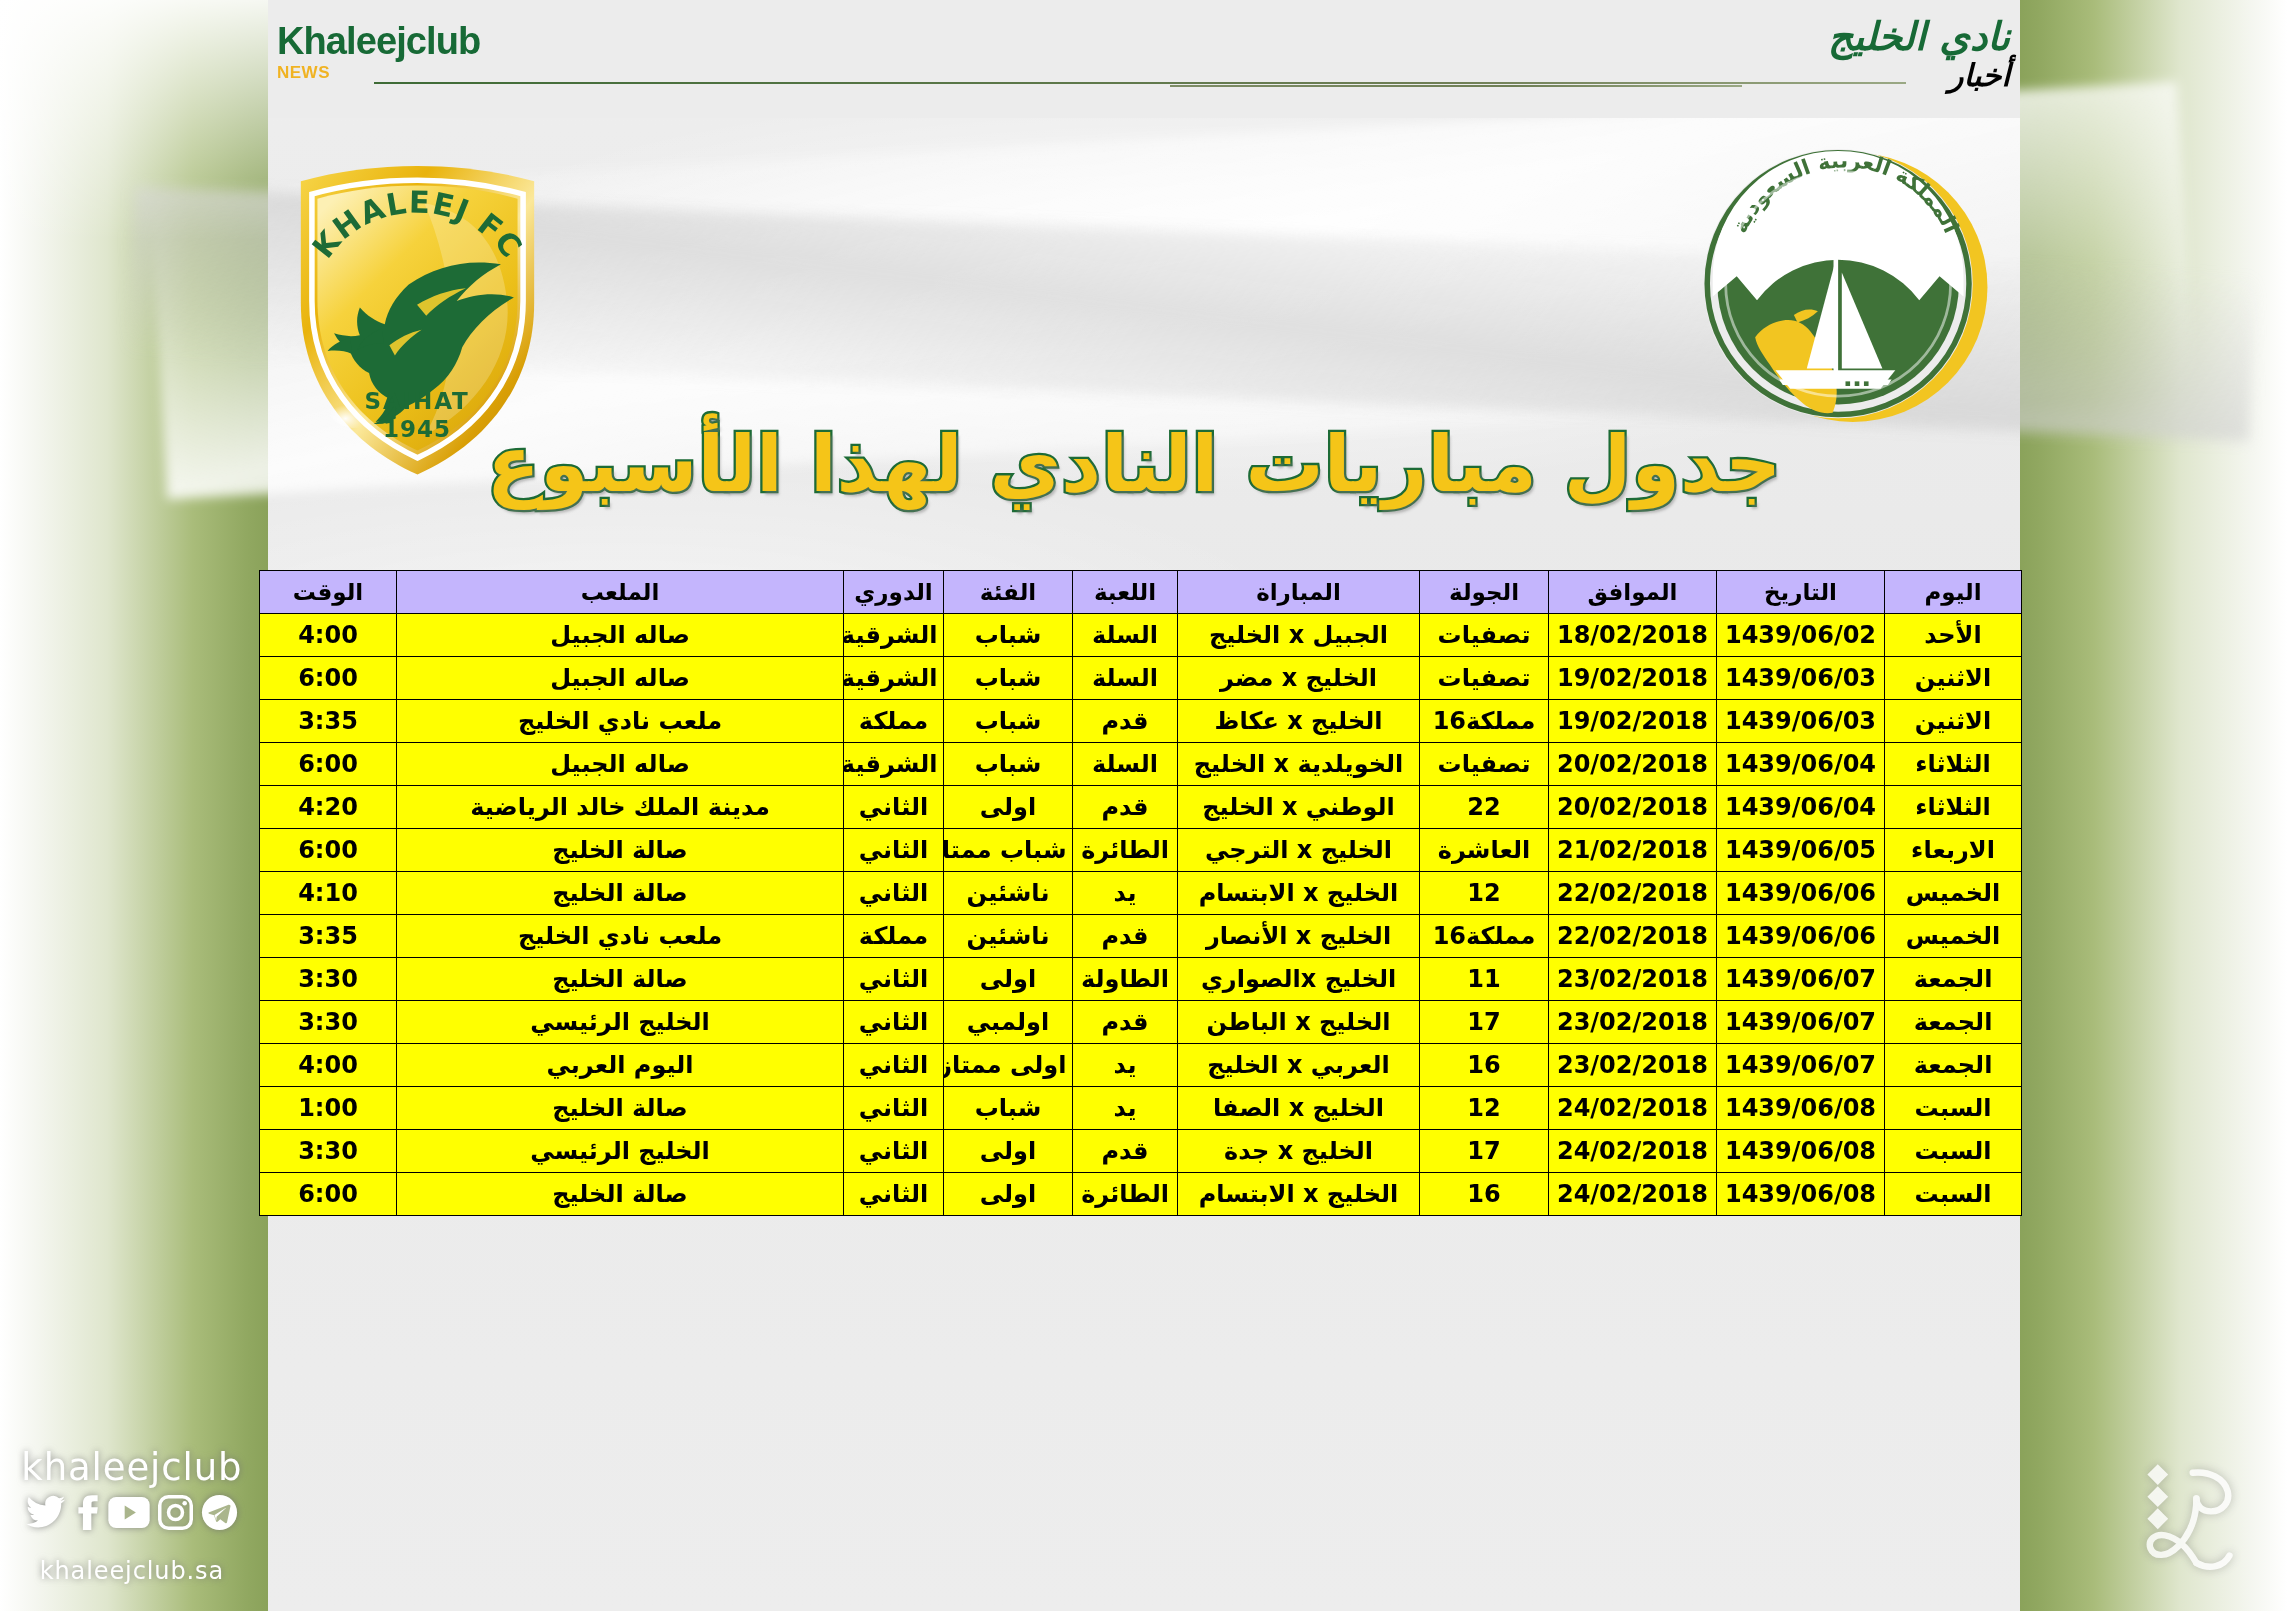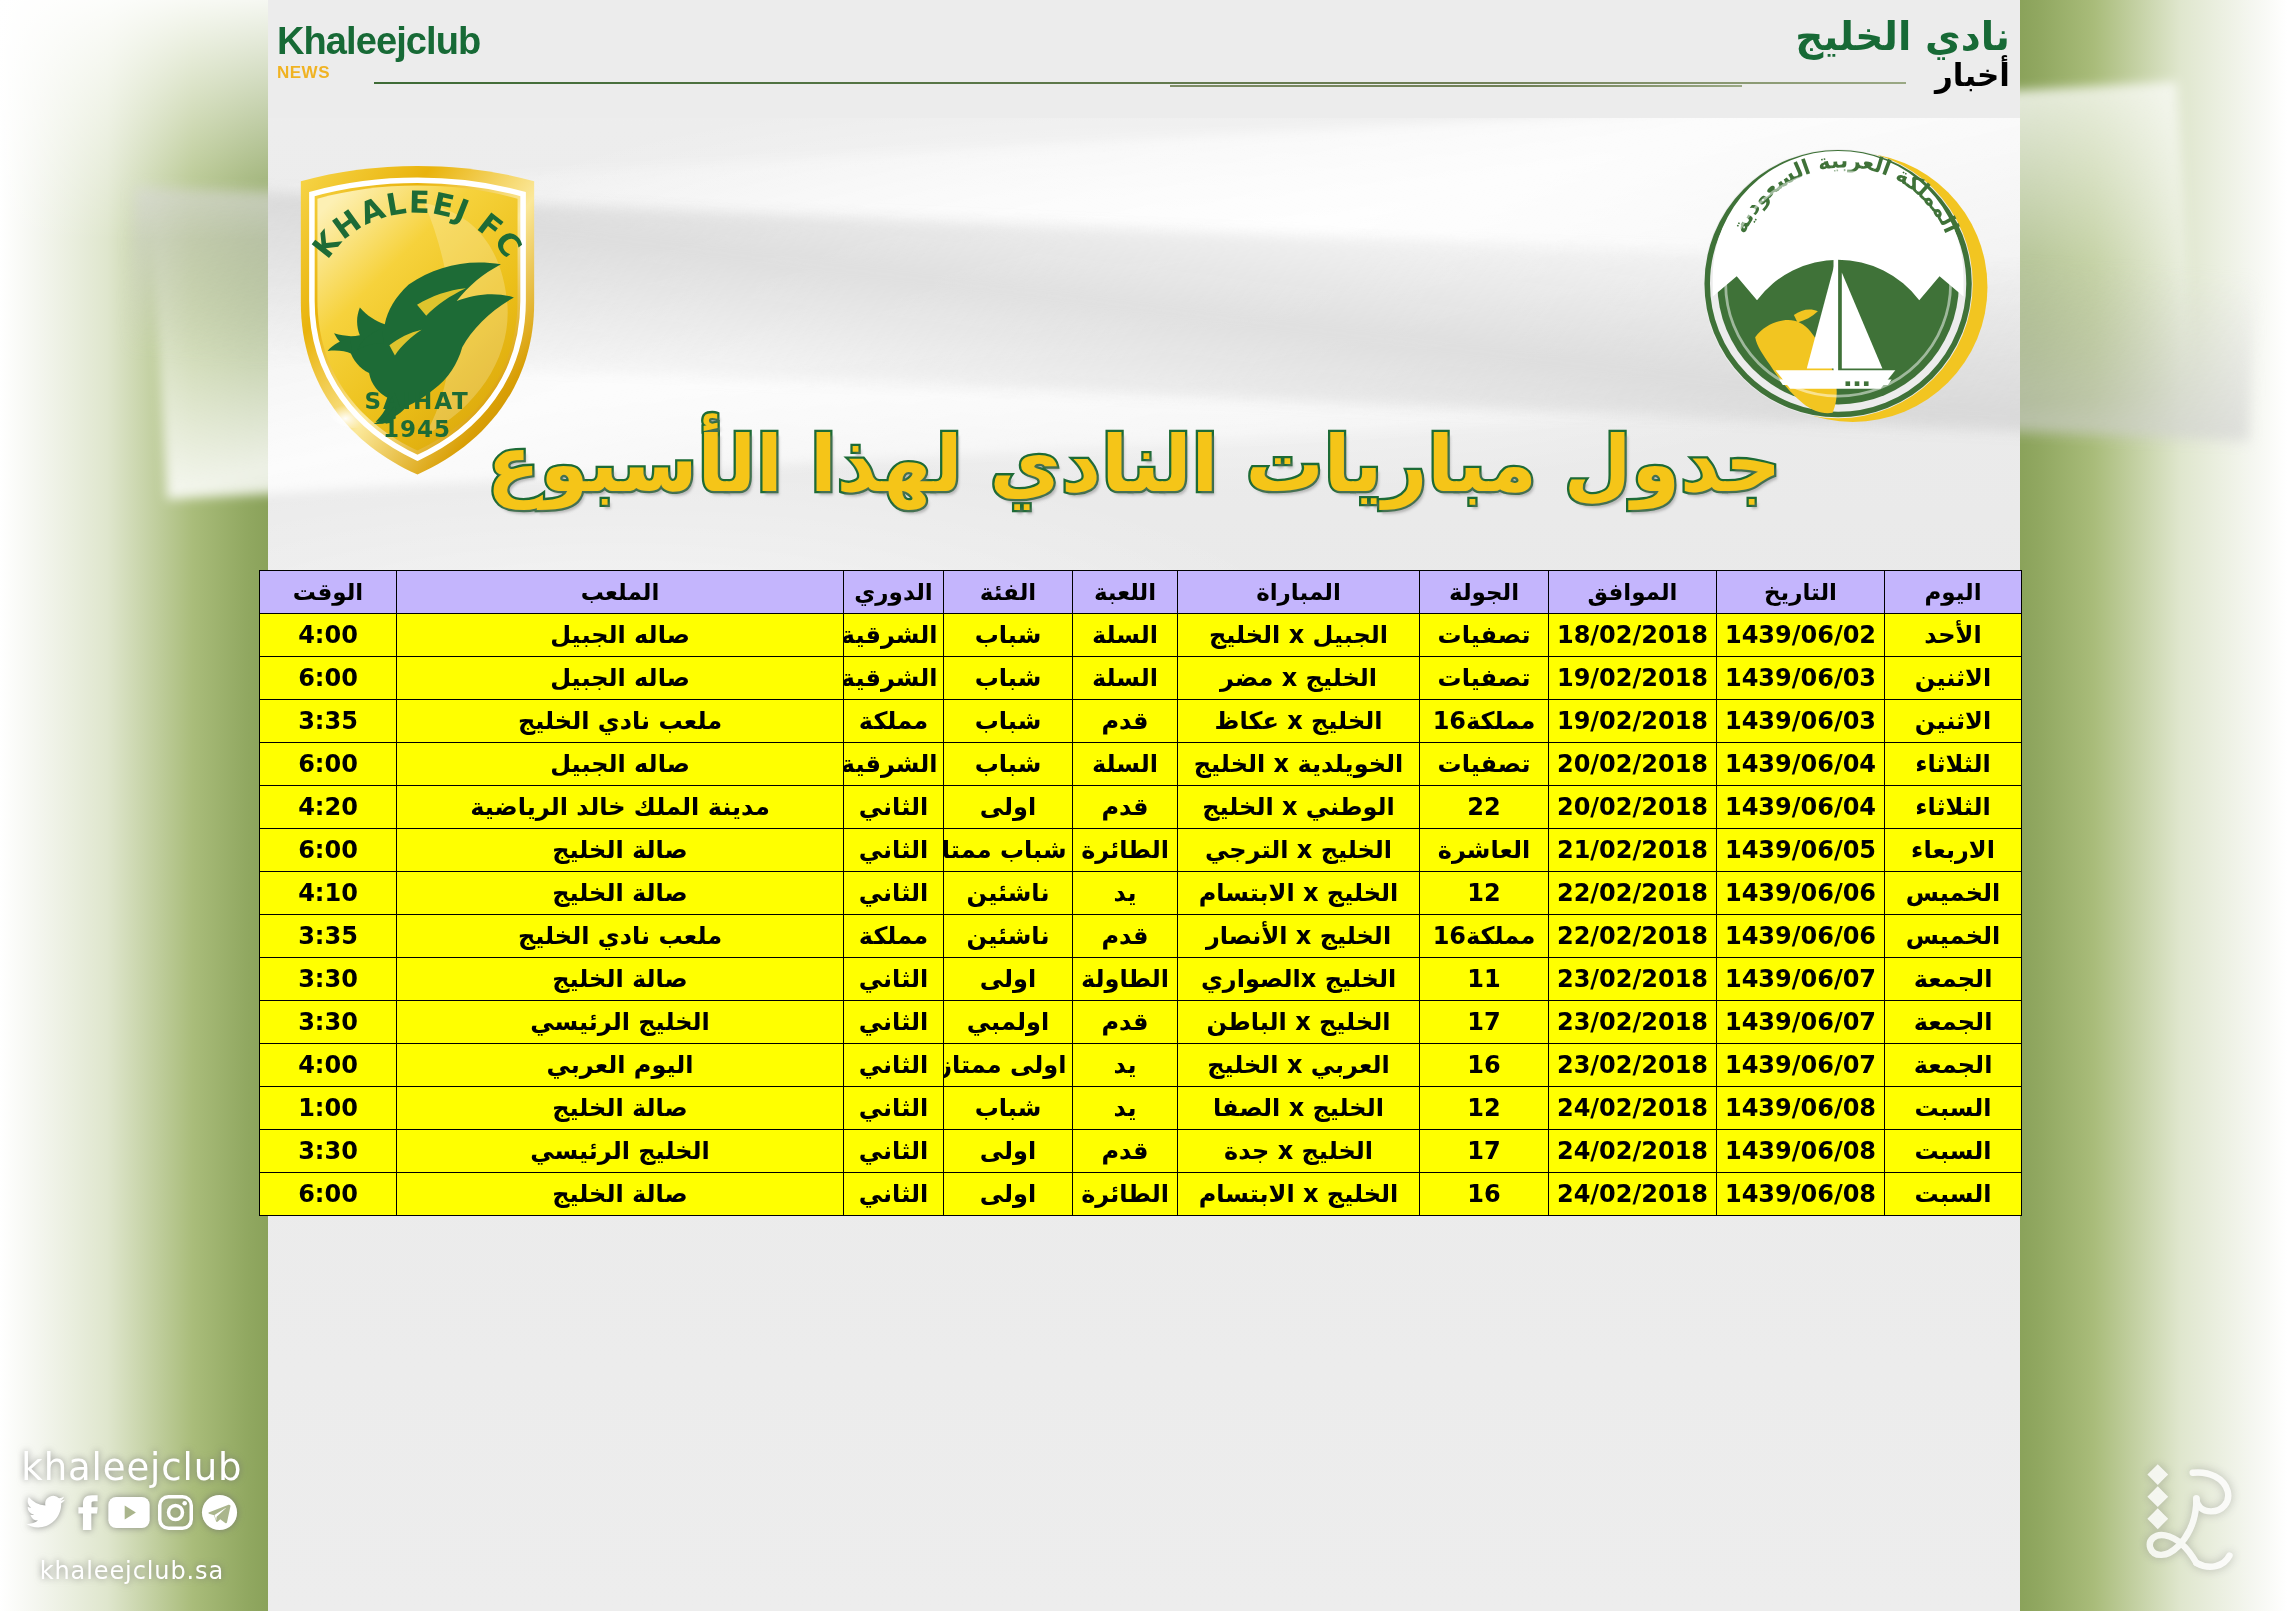--- a/index.html
+++ b/index.html
@@ -70,21 +70,21 @@
   }
   .brand-left .b2{
     font-family:"Liberation Sans",sans-serif;
     font-size:17px;font-weight:bold;color:#f0b323;letter-spacing:0.5px;line-height:1;margin-top:3.7px;
   }
   .rule-left{
     position:absolute;left:374px;top:82px;width:1532px;height:1.8px;
     background:linear-gradient(90deg,#3e6b36,#6f7f55 70%,#9aa884);
   }
   .brand-right{
-    position:absolute;right:277px;top:16.6px;direction:rtl;
+    position:absolute;right:277px;top:16.6px;direction:rtl;font-style:italic;
   }
   .brand-right .b1{
     font-family:"DejaVu Sans",sans-serif;
     font-size:39px;font-weight:bold;color:#176a36;line-height:1.05;
   }
   .brand-right .b2{
     font-family:"DejaVu Sans",sans-serif;
     font-size:31px;font-weight:bold;color:#000000;line-height:1.05;margin-top:1px;
   }
   .rule-right{

